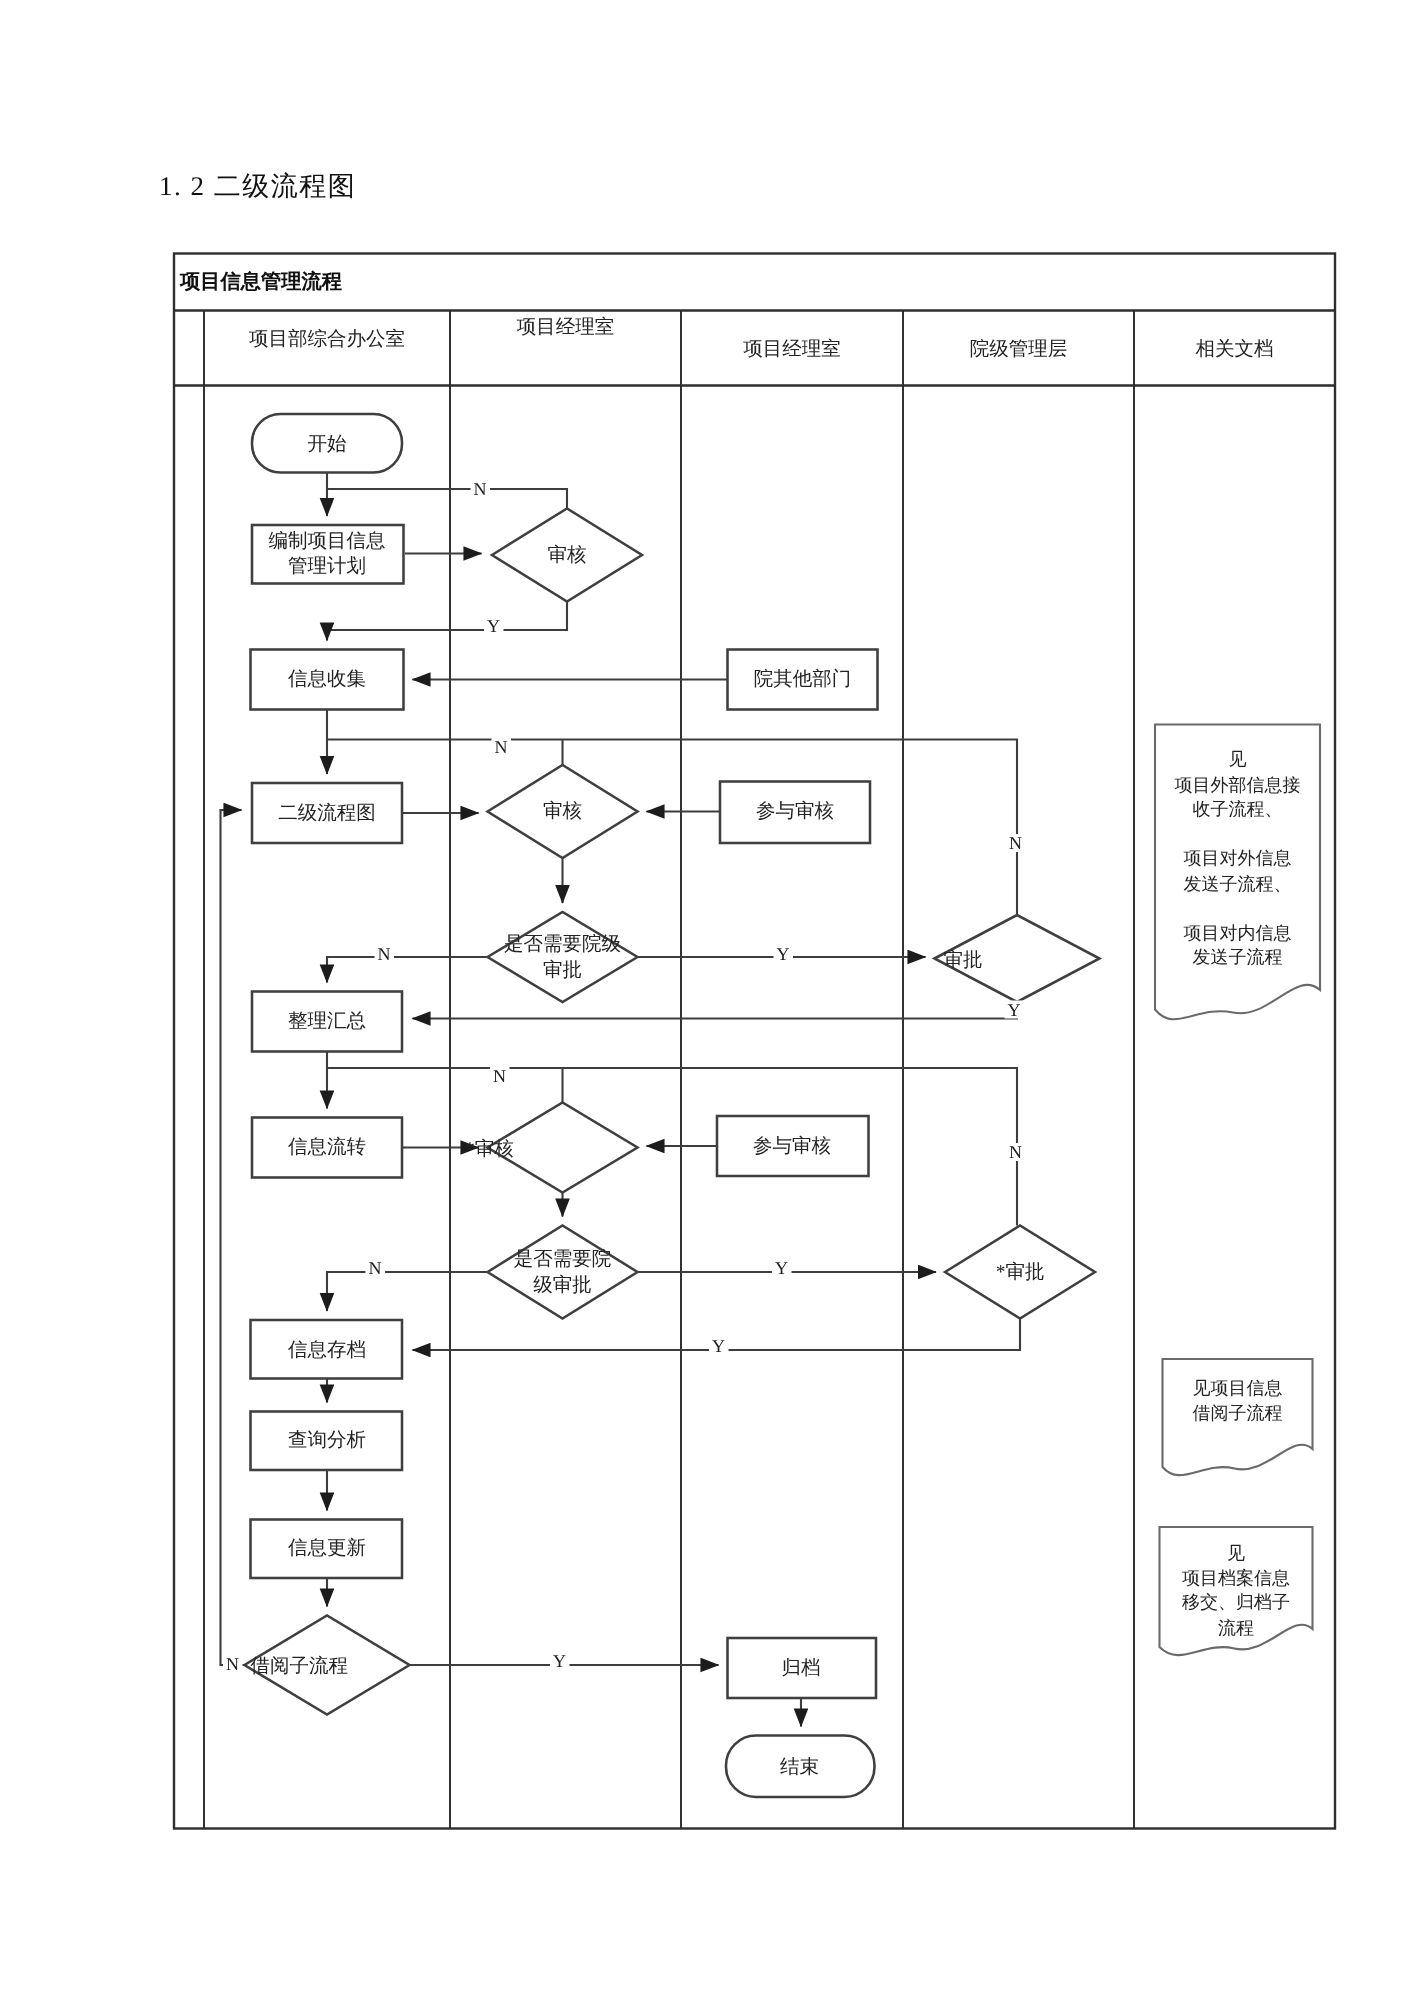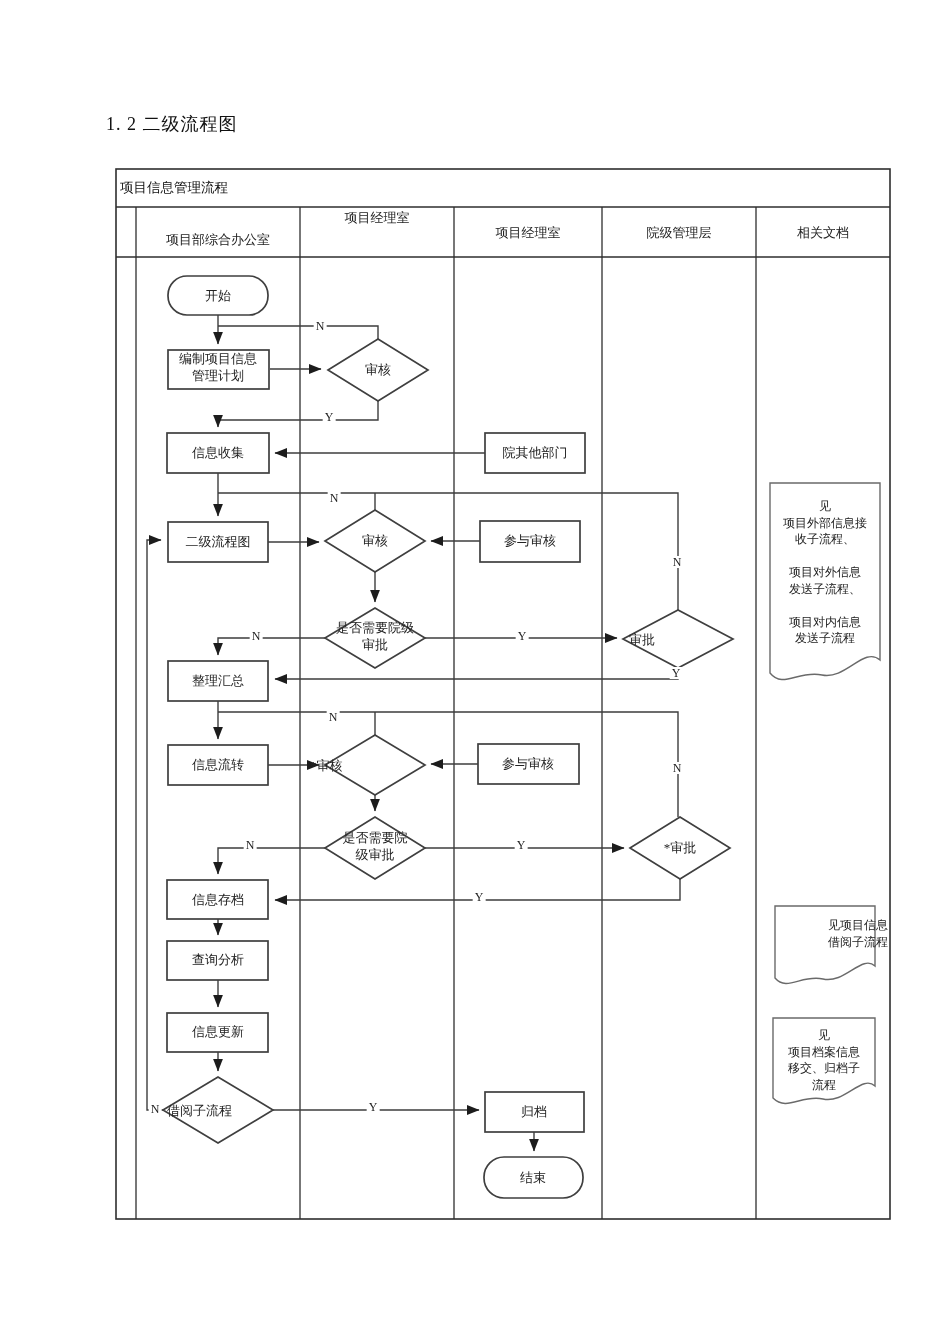--- a/index.html
+++ b/index.html
@@ -12,32 +12,32 @@
   .heading {
     position:absolute; left:78px; top:112px; font-size:18px; color:#111;
     letter-spacing:1px;
   }
   svg.canvas { position:absolute; left:0; top:0; }
   .lbl {
     position:absolute; transform:translate(-50%,-50%);
     text-align:center; font-size:13px; line-height:1.28; color:#222;
     white-space:nowrap;
   }
-  .wrap { white-space:normal;font-family:Liberation Mono, monospace; }
+  .wrap { white-space:normal; }
   .lblL {
     position:absolute; transform:translateY(-50%);
     text-align:left; font-size:13px; line-height:1.28; color:#222; white-space:nowrap;
   }
   .yn {
     position:absolute; transform:translate(-50%,-50%);
     font-size:12px; line-height:1; color:#222; background:#fff; padding:0 2px;
   }
   .band-title {
     position:absolute; transform:translateY(-50%); left:92px;
-    font-size:13.5px; font-weight:normal; color:#111; white-space:nowrap;
+    font-size:13.5px; font-weight:bold; color:#111; white-space:nowrap;
   }
   .lane-h { font-size:13px; }
   .doc {
     position:absolute; transform:translateX(-50%);
     font-size:12px; line-height:1.38; color:#222; text-align:center;
     white-space:pre-line;
   }
 </style>
 </head>
 <body>
@@ -122,21 +122,21 @@
     </g>
 
     <g stroke="#6a6a6a" stroke-width="1.4" fill="#ffffff">
       <path d="M742,483 H852 V660 C836,646 818,680 794,675 C770,670 755,689 742,673 Z"></path>
       <path d="M747,906 H847 V966 C834,954 817,984 795,979 C774,974 759,992 747,978 Z"></path>
       <path d="M745,1018 H847 V1086 C834,1074 817,1104 795,1099 C774,1094 759,1112 745,1098 Z"></path>
     </g>
   </svg>
 
   <div class="band-title" style="top:188px">项目信息管理流程</div>
-  <div class="lbl lane-h" style="left:190px; top:240px">项目部综合办公室</div>
+  <div class="lbl lane-h" style="left:190px; top:226px">项目部综合办公室</div>
   <div class="lbl lane-h" style="left:349px; top:218px">项目经理室</div>
   <div class="lbl lane-h" style="left:500px; top:233px">项目经理室</div>
   <div class="lbl lane-h" style="left:651px; top:233px">院级管理层</div>
   <div class="lbl lane-h" style="left:795px; top:233px">相关文档</div>
 
   <div class="lbl" style="left:190px; top:296px">开始</div>
   <div class="lbl wrap" style="left:190px; top:369px; width:84px">编制项目信息管理计划</div>
   <div class="lbl" style="left:350px; top:370px">审核</div>
   <div class="lbl" style="left:190px; top:453px">信息收集</div>
   <div class="lbl" style="left:507px; top:453px">院其他部门</div>
@@ -175,20 +175,20 @@
 
   <div class="doc" style="left:797px; top:498px; width:106px">见
 项目外部信息接
 收子流程、
 
 项目对外信息
 发送子流程、
 
 项目对内信息
 发送子流程</div>
-  <div class="doc" style="left:830px; top:917px; width:100px">见项目信息
+  <div class="doc" style="left:797px; top:917px; width:100px">见项目信息
 借阅子流程</div>
   <div class="doc" style="left:796px; top:1027px; width:100px">见
 项目档案信息
 移交、归档子
 流程</div>
 
 </div>
 
 </body></html>

